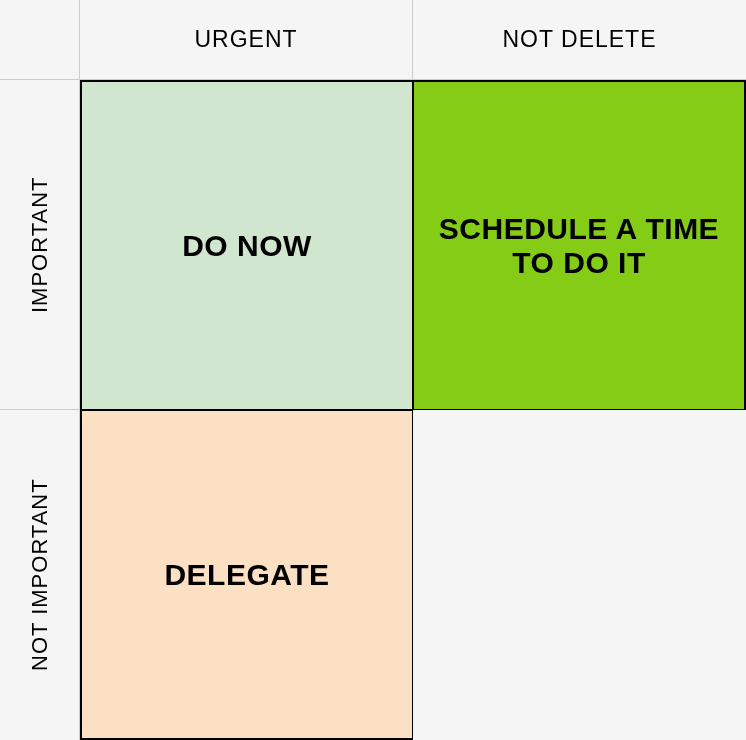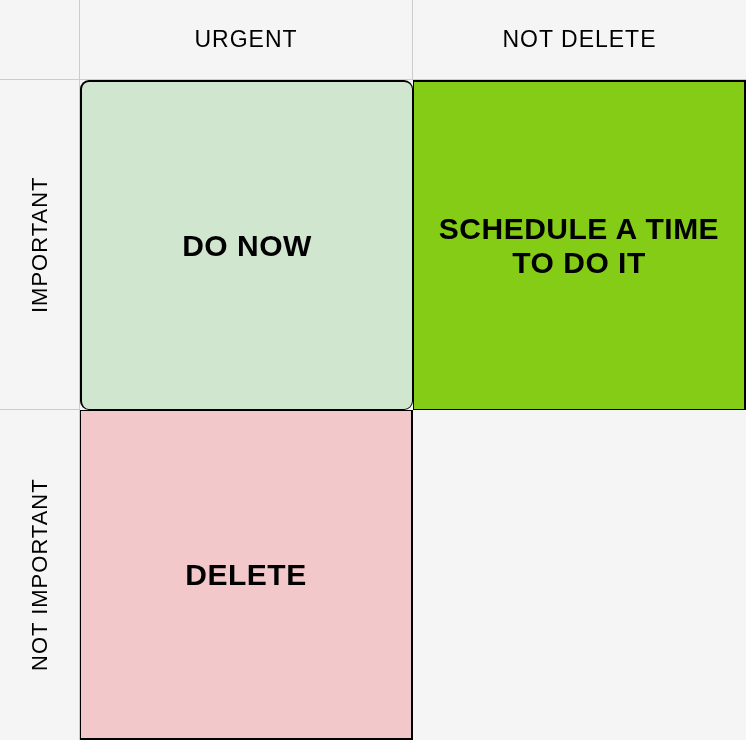--- a/index.html
+++ b/index.html
@@ -59,21 +59,20 @@
       font-size: 30px;
       font-weight: 700;
       letter-spacing: 0.5px;
       padding: 20px;
       border: 2px solid #000;
     }
     .q-do-now {
       background: #d1e6ce;
       border-right-width: 1px;
       border-bottom-width: 1px;
-      border-radius: 9px;
     }
     .q-schedule {
       background: #84cc16;
       border-left-width: 1px;
       border-bottom-width: 1px;
     }
     .q-delegate {
       background: #fbe0c3;
       border-right-width: 1px;
       border-top-width: 1px;
@@ -93,14 +92,14 @@
 <div class="matrix">
   <div class="corner"></div>
   <div class="header-cell col-header-urgent">URGENT</div>
   <div class="header-cell">NOT DELETE</div>
 
   <div class="row-label top">IMPORTANT</div>
   <div class="quadrant q-do-now">DO NOW</div>
   <div class="quadrant q-schedule">SCHEDULE A TIME TO DO IT</div>
 
   <div class="row-label">NOT IMPORTANT</div>
-  <div class="quadrant q-delete">DELETE</div>
+  <div class="quadrant q-delegate">DELEGATE</div>
 </div>
 
 </body></html>

